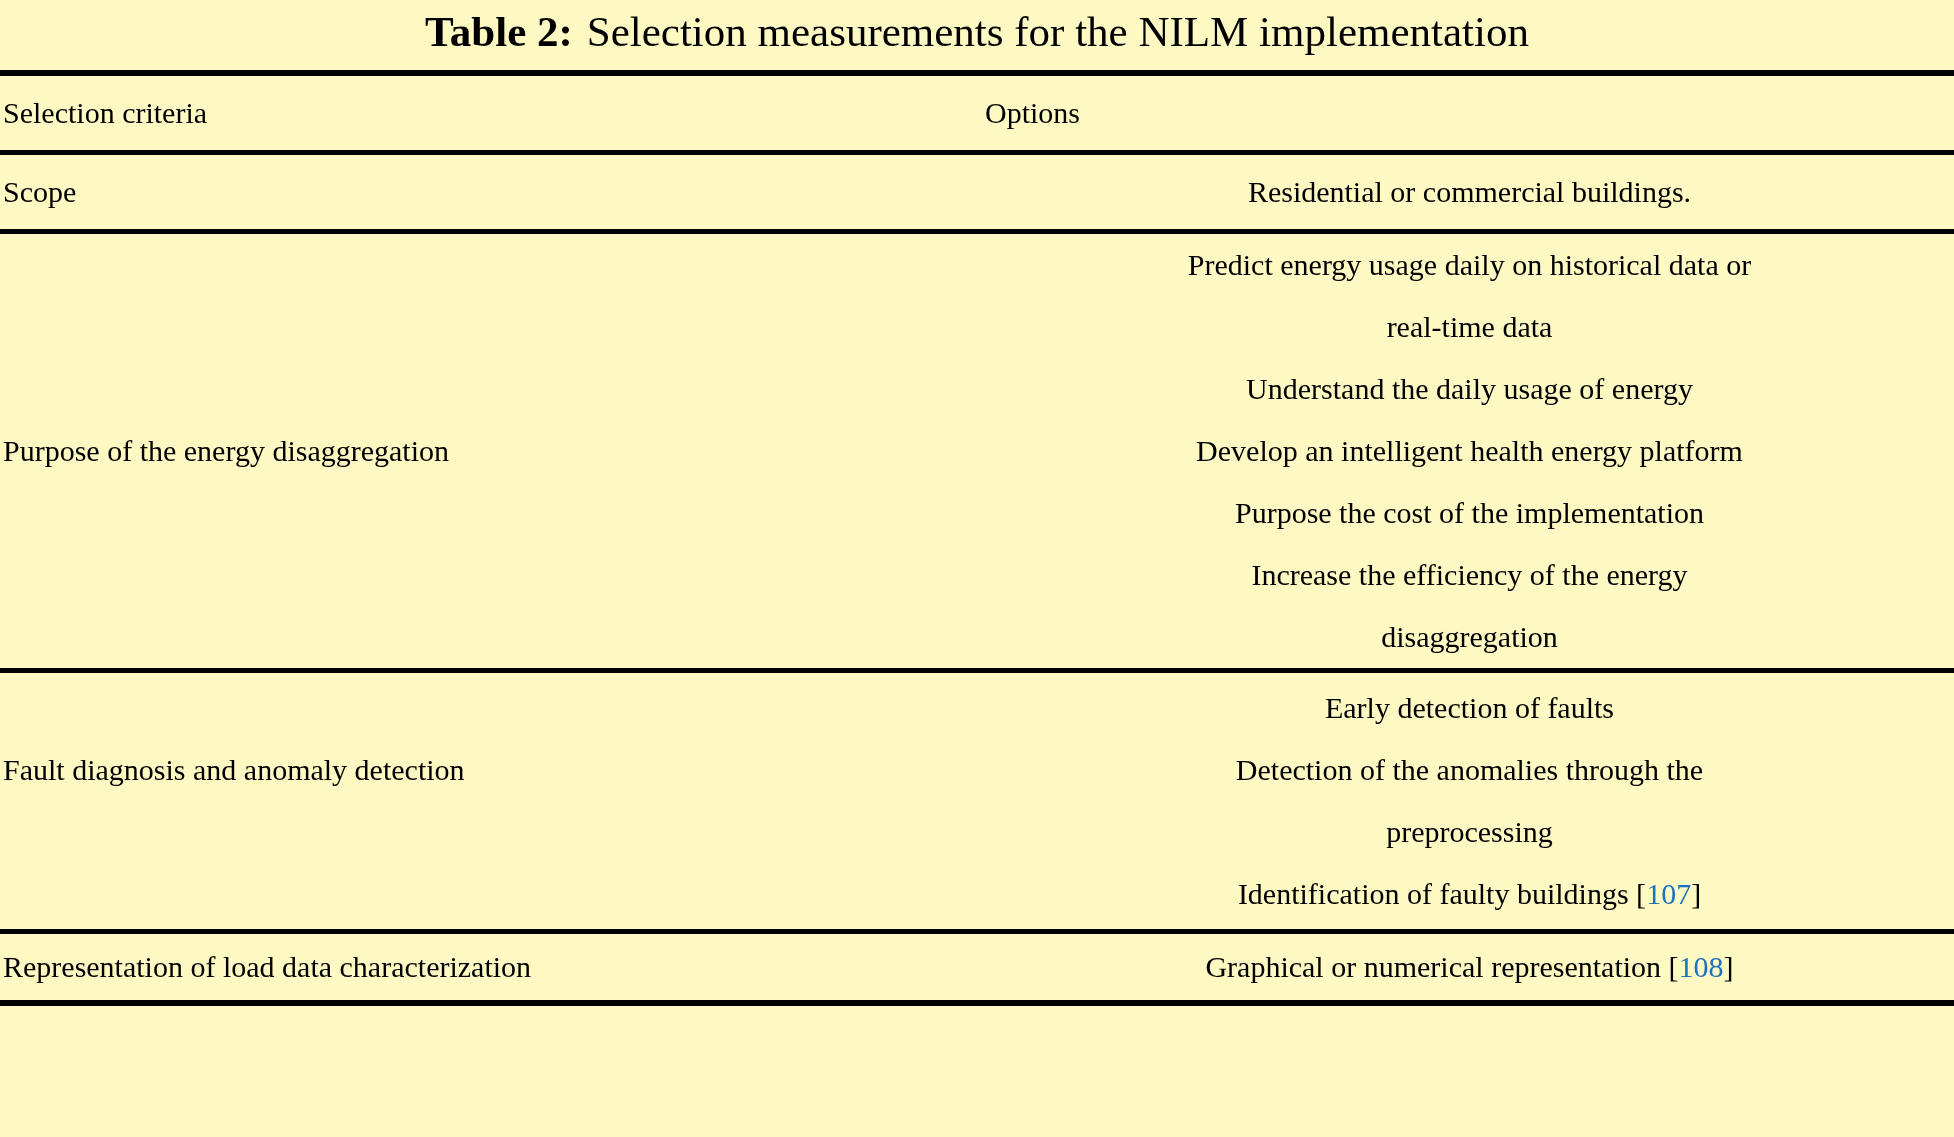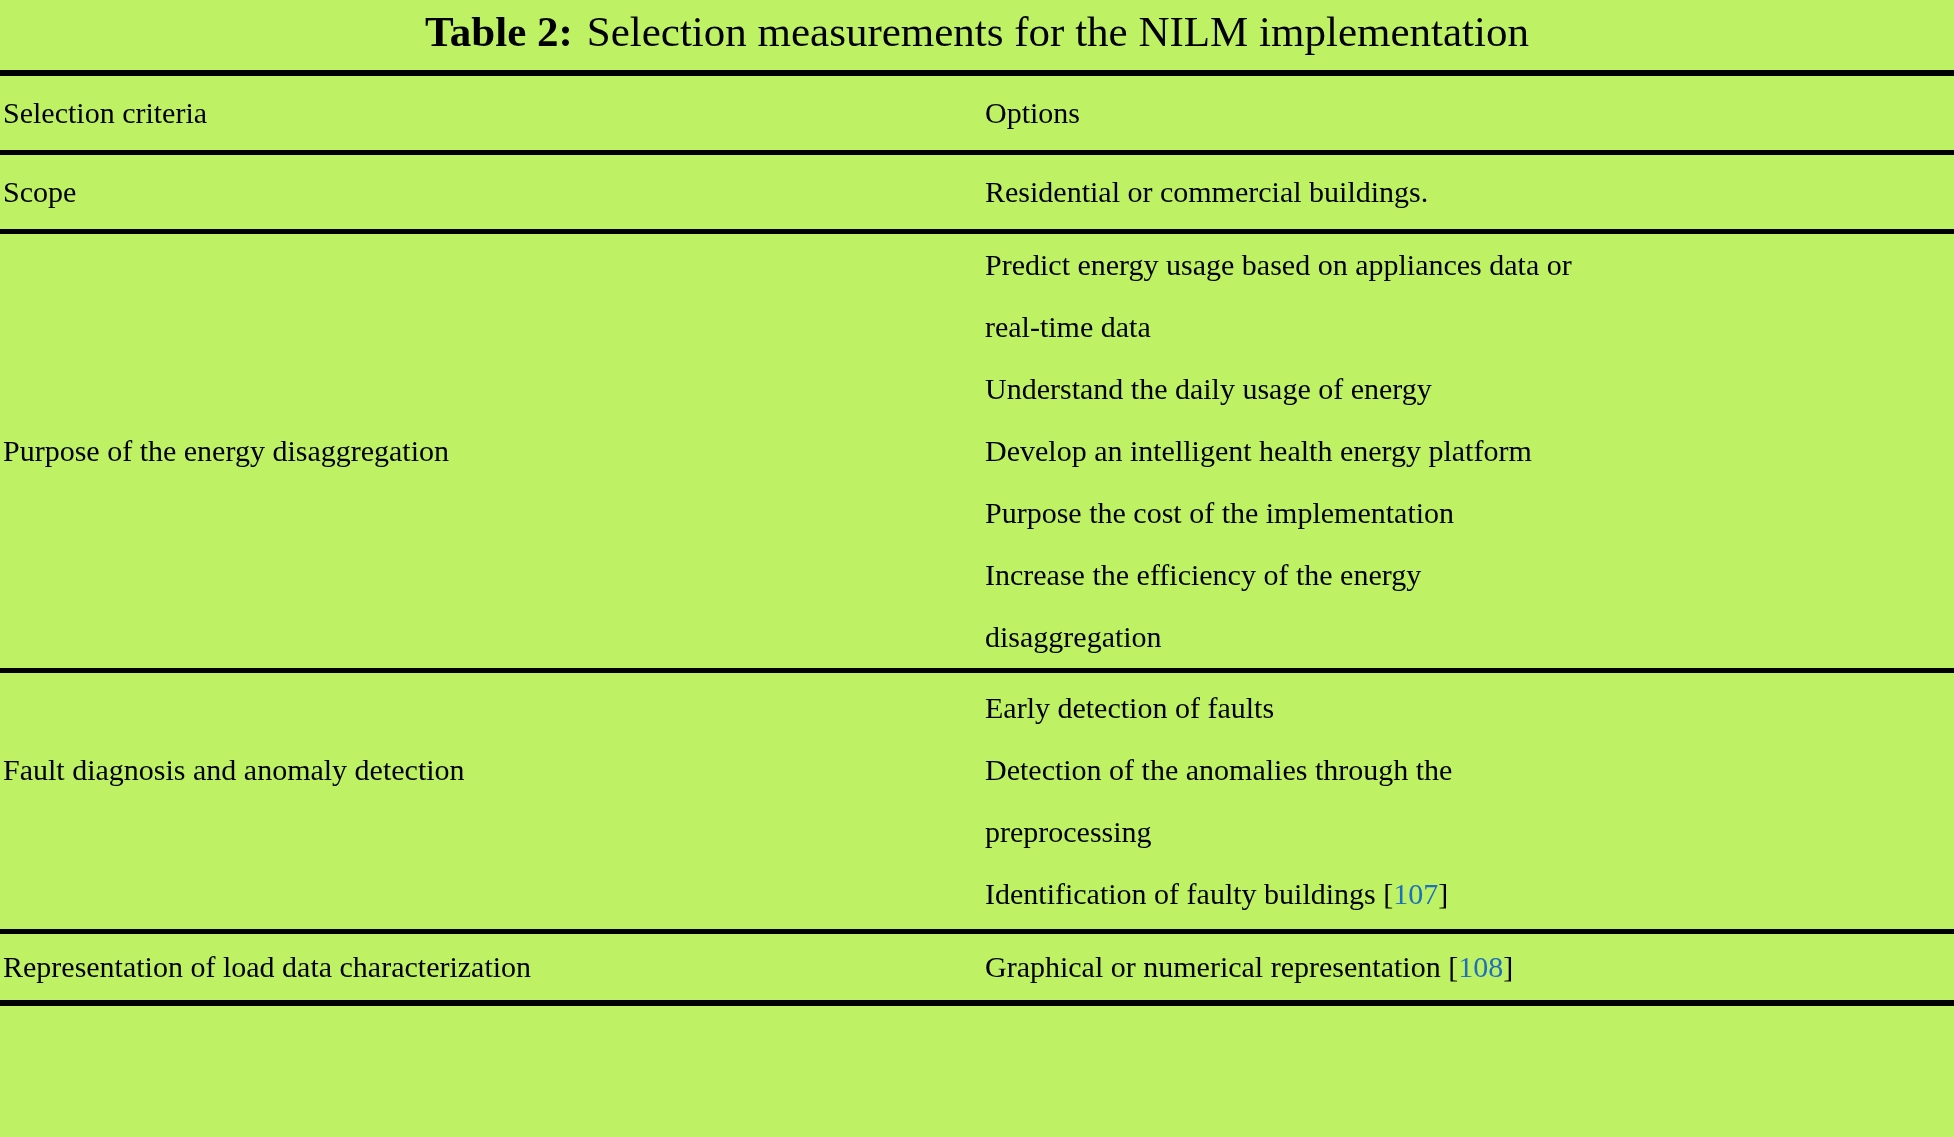--- a/index.html
+++ b/index.html
@@ -1,20 +1,20 @@
 <!DOCTYPE html>
 <html style="--ref-color: #1d6fbf;"><head>
 <meta charset="utf-8">
 <style>
   html, body { margin: 0; padding: 0; background: #ffffff; }
   .page {
     position: relative;
     width: 1954px;
     height: 1137px;
-    background: #bef264;
+    background: #fef9c3;
     color: #000000;
     font-family: "Liberation Serif", "DejaVu Serif", serif;
     overflow: hidden;
   }
   .caption {
     height: 70px;
     box-sizing: border-box;
     padding-top: 4px;
     text-align: center;
     font-size: 43px;
@@ -39,21 +39,21 @@
     text-align: left;
     vertical-align: middle;
   }
   th.criteria, td.criteria { padding-left: 3px; }
   tr { border-bottom: 5px solid #000; }
   tr.pad6 > th, tr.pad6 > td { padding-top: 6px; padding-bottom: 6px; }
   tr.pad4 > td { padding-top: 4px; padding-bottom: 4px; }
   tr.pad2 > td { padding-top: 2px; padding-bottom: 2px; font-family: Liberation Serif, serif; }
   tr.pad1 > td { padding-top: 1px; padding-bottom: 1px; }
   .shift-up { position: relative; top: -31px; display: inline-block; }
-  .opt-line { display: block; }
+  .opt-line { display: block; text-align: center; }
   .ref { color: var(--ref-color, #1d6fbf); }
 </style>
 </head>
 <body>
 
 <div class="page">
 
   <div class="caption">
     <span class="caption-label">Table 2:</span><span>Selection measurements for the NILM implementation</span>
   </div>
@@ -74,21 +74,21 @@
       <tr class="pad6">
         <td class="criteria">Scope</td>
         <td>
           <span class="opt-line">Residential or commercial buildings.</span>
         </td>
       </tr>
 
       <tr>
         <td class="criteria">Purpose of the energy disaggregation</td>
         <td>
-          <span class="opt-line">Predict energy usage based on appliances data or</span>
+          <span class="opt-line">Predict energy usage daily on historical data or</span>
           <span class="opt-line">real-time data</span>
           <span class="opt-line">Understand the daily usage of energy</span>
           <span class="opt-line">Develop an intelligent health energy platform</span>
           <span class="opt-line">Purpose the cost of the implementation</span>
           <span class="opt-line">Increase the efficiency of the energy</span>
           <span class="opt-line">disaggregation</span>
         </td>
       </tr>
 
       <tr class="pad4">

